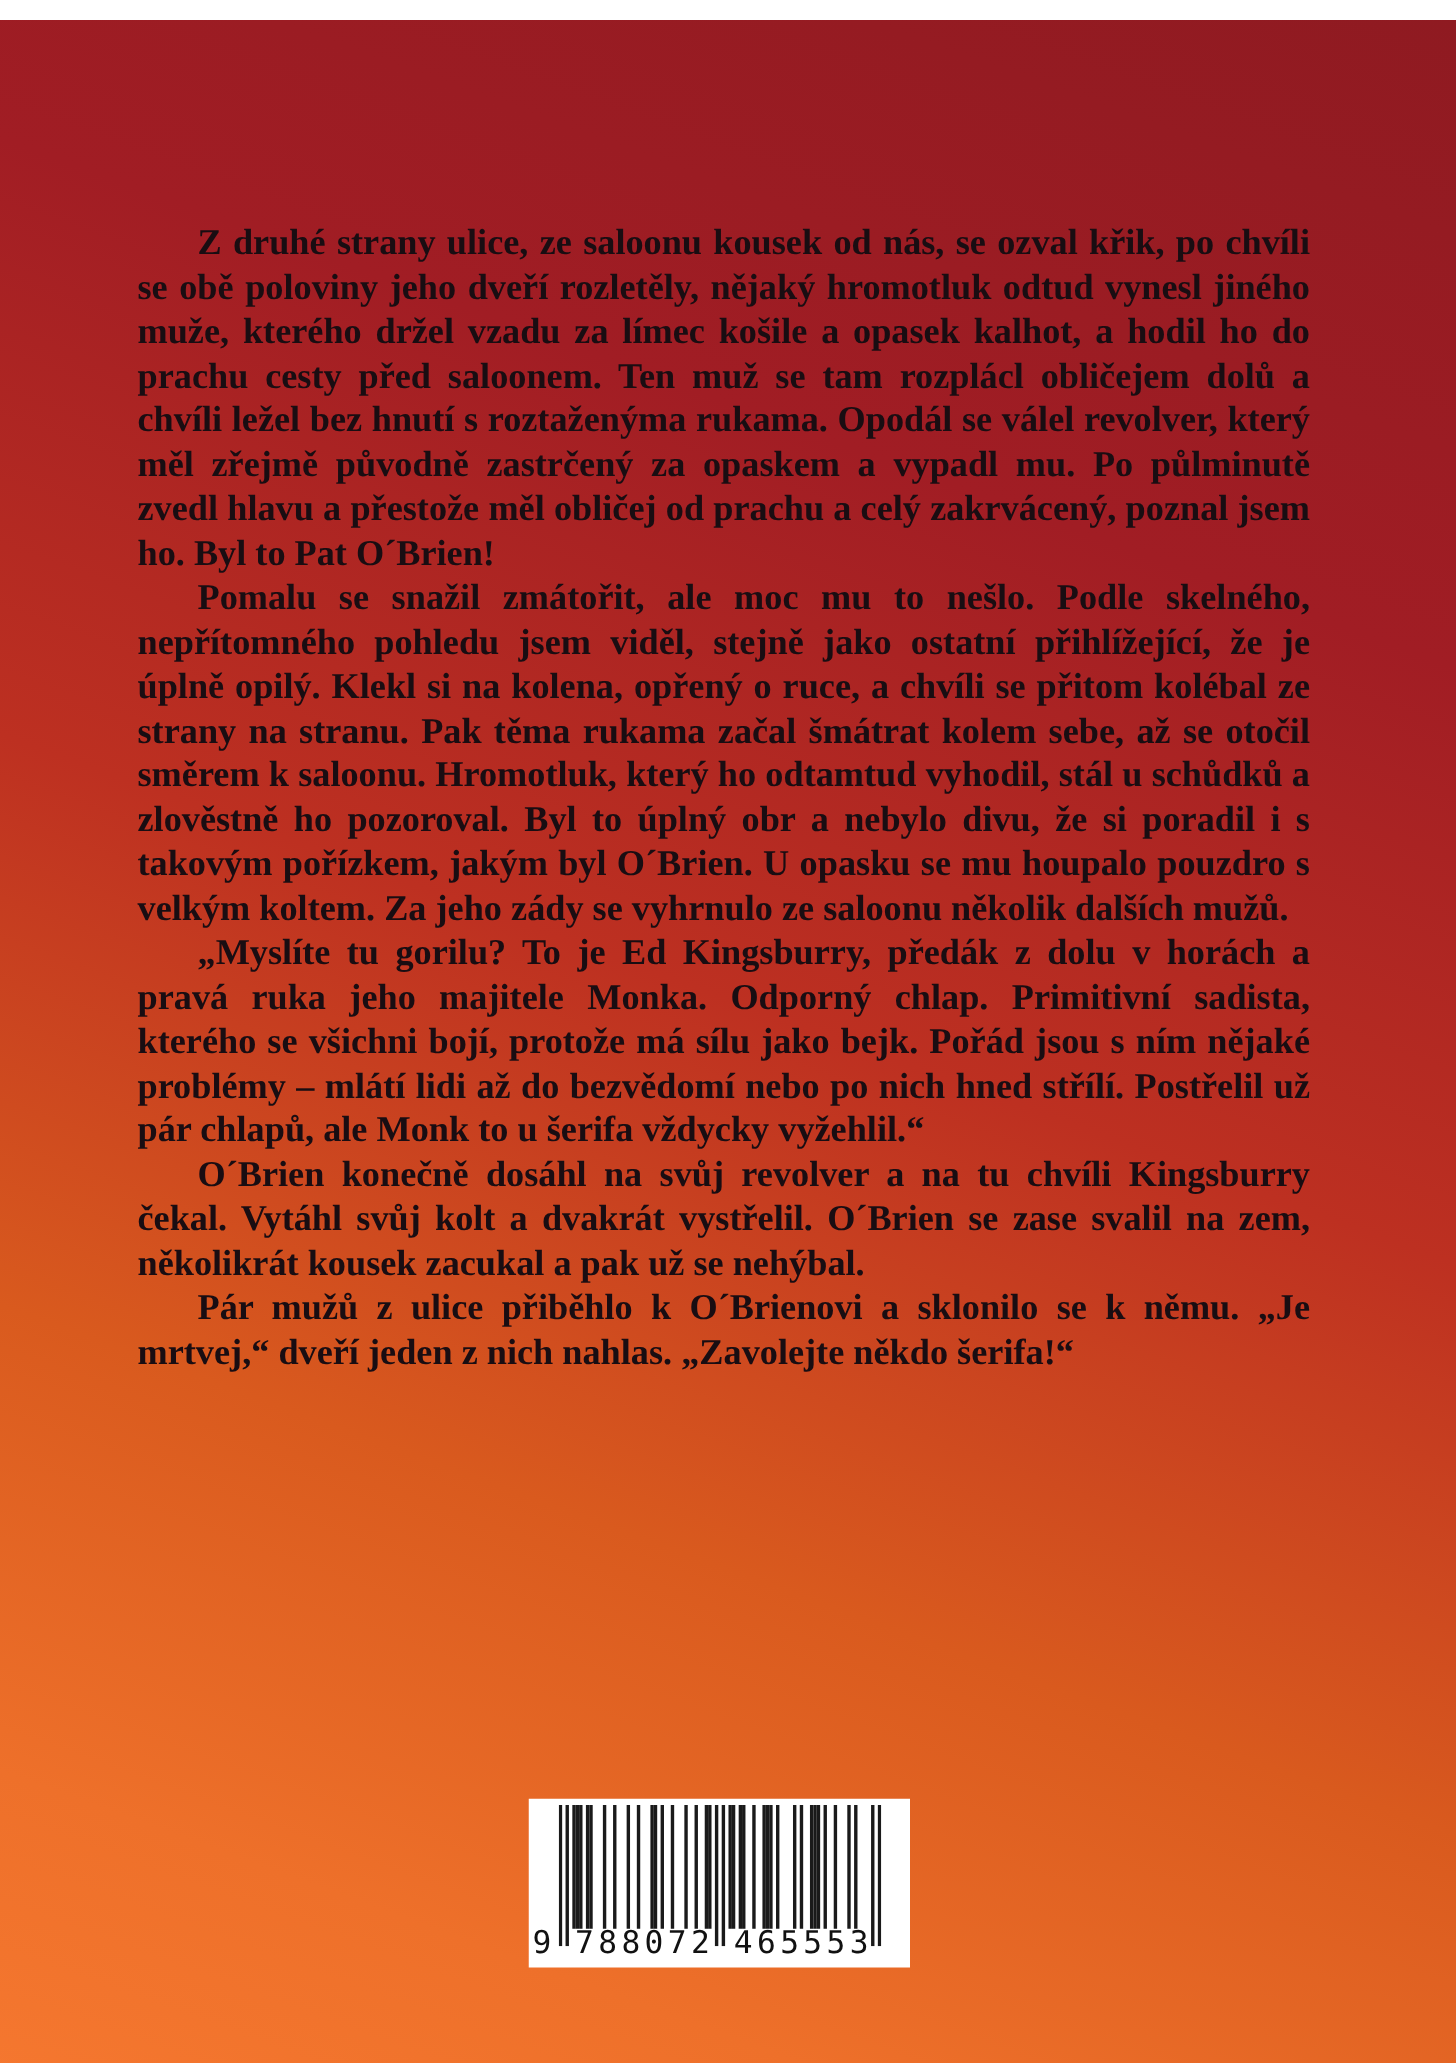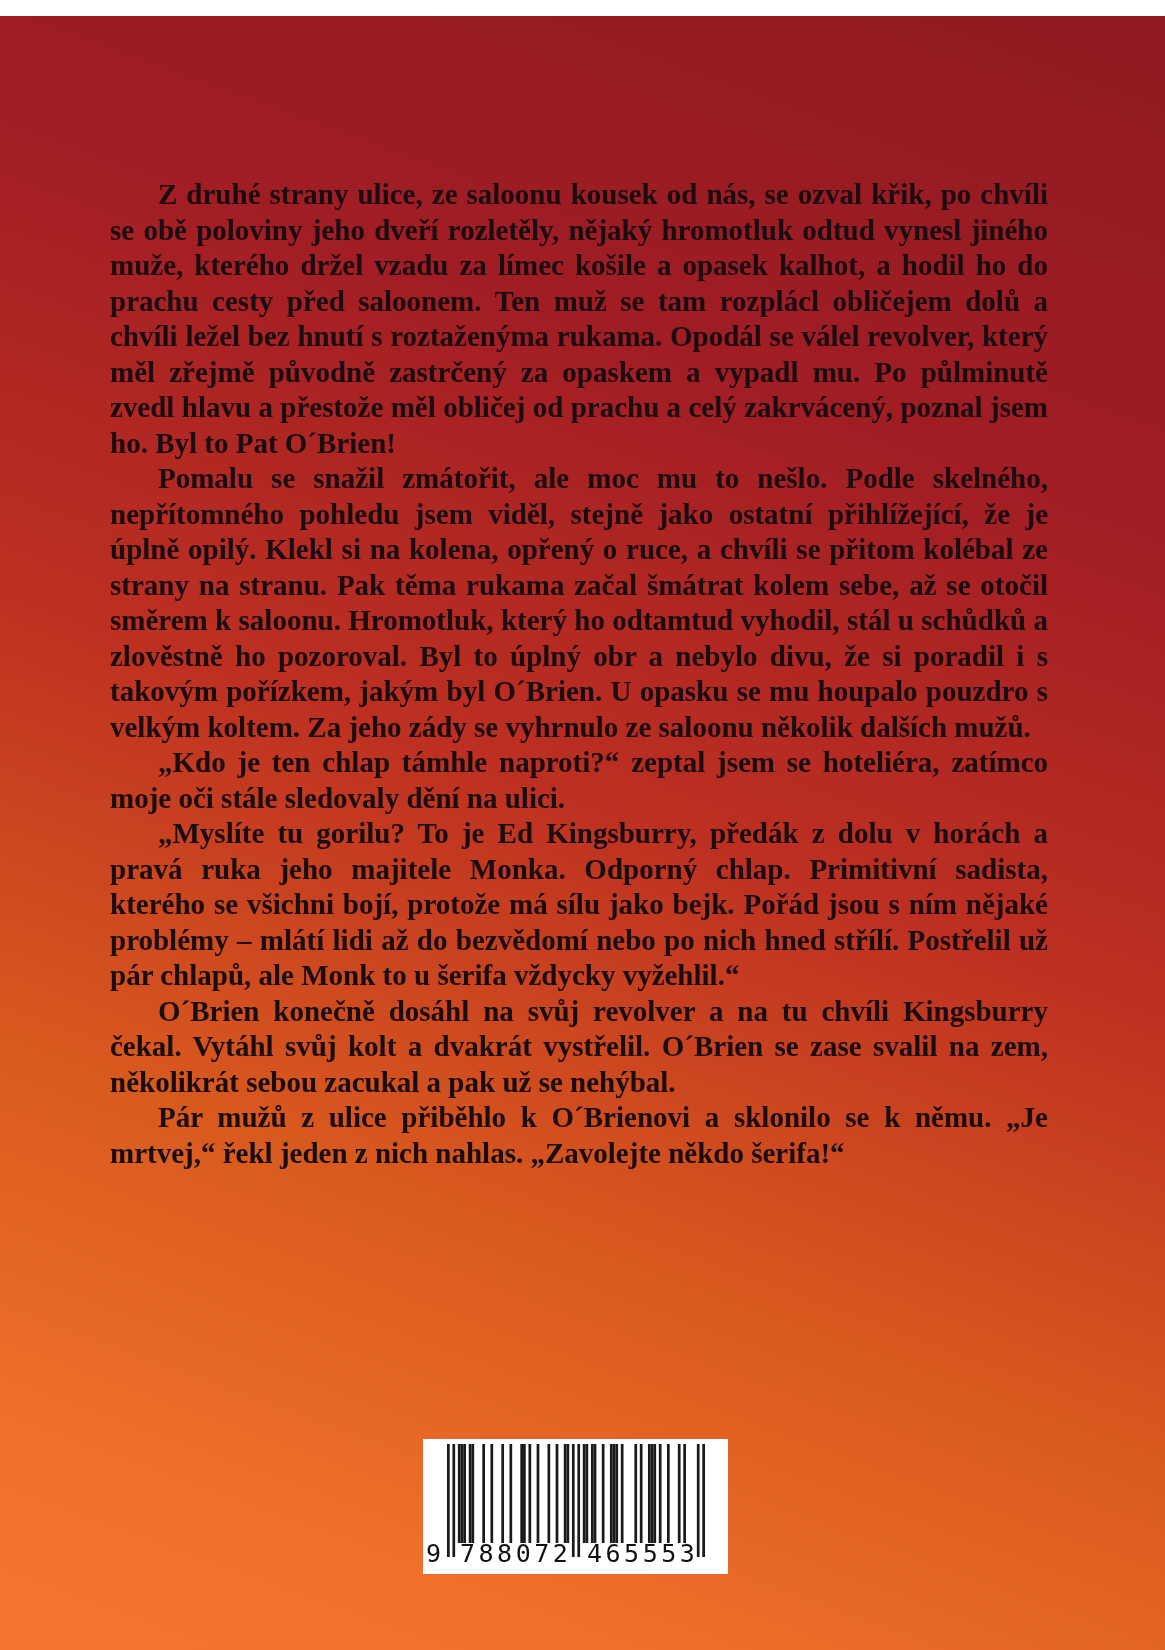--- a/index.html
+++ b/index.html
@@ -40,24 +40,23 @@
   .bc-right{left:164px;letter-spacing:3.5px;}
 </style>
 </head>
 <body>
 
 <div class="cover" style="background: linear-gradient(200deg, rgb(143, 26, 33) 0%, rgb(161, 29, 36) 25%, rgb(189, 48, 33) 48%, rgb(217, 90, 30) 70%, rgb(238, 112, 42) 88%, rgb(245, 119, 47) 100%);">
 
   <div class="text-block" style="color: rgb(25, 13, 18);">
     <p>Z druhé strany ulice, ze saloonu kousek od nás, se ozval křik, po chvíli se obě poloviny jeho dveří rozletěly, nějaký hromotluk odtud vynesl jiného muže, kterého držel vzadu za límec košile a opasek kalhot, a hodil ho do prachu cesty před saloonem. Ten muž se tam rozplácl obličejem dolů a chvíli ležel bez hnutí s roztaženýma rukama. Opodál se válel revolver, který měl zřejmě původně zastrčený za opaskem a vypadl mu. Po půlminutě zvedl hlavu a přestože měl obličej od prachu a celý zakrvácený, poznal jsem ho. Byl to Pat O´Brien!</p>
     <p>Pomalu se snažil zmátořit, ale moc mu to nešlo. Podle skelného, nepřítomného pohledu jsem viděl, stejně jako ostatní přihlížející, že je úplně opilý. Klekl si na kolena, opřený o ruce, a chvíli se přitom kolébal ze strany na stranu. Pak těma rukama začal šmátrat kolem sebe, až se otočil směrem k saloonu. Hromotluk, který ho odtamtud vyhodil, stál u schůdků a zlověstně ho pozoroval. Byl to úplný obr a nebylo divu, že si poradil i s takovým pořízkem, jakým byl O´Brien. U opasku se mu houpalo pouzdro s velkým koltem. Za jeho zády se vyhrnulo ze saloonu několik dalších mužů.</p>
-    <p>„Kdo je ten chlap támhle naproti?“ zeptal jsem se hoteliéra, zatímco moje oči stále sledovaly dění na ulici.</p>
     <p>„Myslíte tu gorilu? To je Ed Kingsburry, předák z dolu v horách a pravá ruka jeho majitele Monka. Odporný chlap. Primitivní sadista, kterého se všichni bojí, protože má sílu jako bejk. Pořád jsou s ním nějaké problémy – mlátí lidi až do bezvědomí nebo po nich hned střílí. Postřelil už pár chlapů, ale Monk to u šerifa vždycky vyžehlil.“</p>
-    <p>O´Brien konečně dosáhl na svůj revolver a na tu chvíli Kingsburry čekal. Vytáhl svůj kolt a dvakrát vystřelil. O´Brien se zase svalil na zem, několikrát sebou zacukal a pak už se nehýbal.</p>
-    <p>Pár mužů z ulice přiběhlo k O´Brienovi a sklonilo se k němu. „Je mrtvej,“ řekl jeden z nich nahlas. „Zavolejte někdo šerifa!“</p>
+    <p>O´Brien konečně dosáhl na svůj revolver a na tu chvíli Kingsburry čekal. Vytáhl svůj kolt a dvakrát vystřelil. O´Brien se zase svalil na zem, několikrát kousek zacukal a pak už se nehýbal.</p>
+    <p>Pár mužů z ulice přiběhlo k O´Brienovi a sklonilo se k němu. „Je mrtvej,“ dveří jeden z nich nahlas. „Zavolejte někdo šerifa!“</p>
   </div>
 
   <div class="barcode">
     <svg class="bars" id="barcode-bars" width="258" height="113" viewBox="0 0 95 113" preserveAspectRatio="none">
         <rect x="0" y="0" width="1" height="113" fill="#1a1a1a"></rect>
         <rect x="2" y="0" width="1" height="113" fill="#1a1a1a"></rect>
         <rect x="4" y="0" width="1" height="99" fill="#1a1a1a"></rect>
         <rect x="5" y="0" width="1" height="99" fill="#1a1a1a"></rect>
         <rect x="6" y="0" width="1" height="99" fill="#1a1a1a"></rect>
         <rect x="8" y="0" width="1" height="99" fill="#1a1a1a"></rect>

